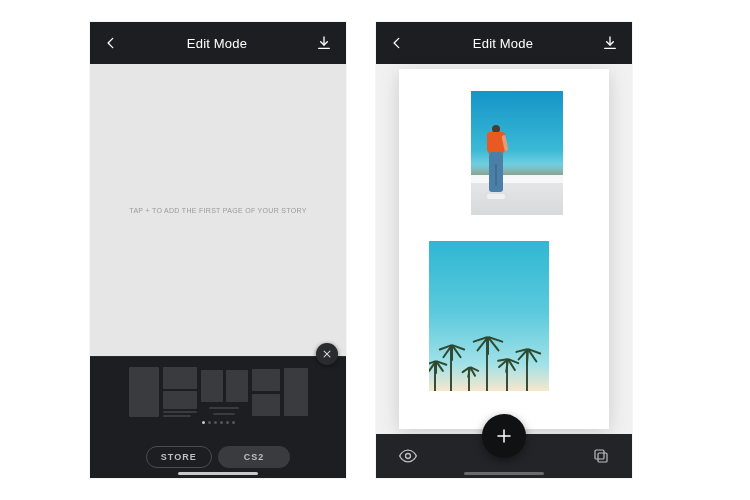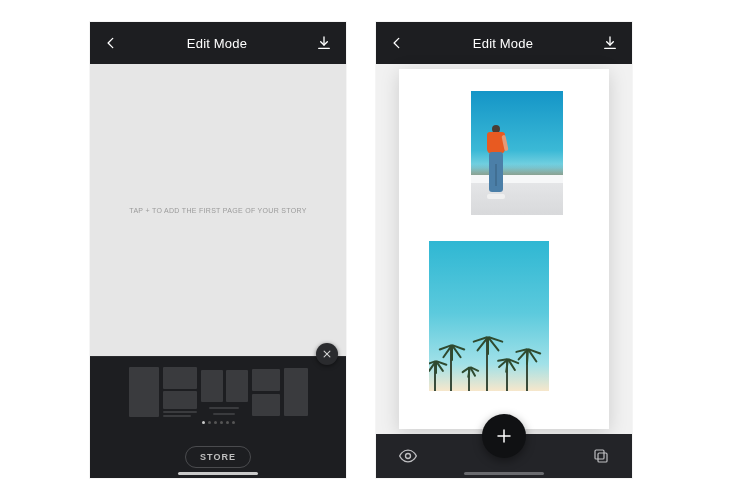--- a/index.html
+++ b/index.html
@@ -297,20 +297,21 @@
           <div class="dot"></div>
           <div class="dot"></div>
           <div class="dot"></div>
           <div class="dot"></div>
           <div class="dot"></div>
       </div>
     </div>
 
     <div class="tabs">
       <div class="pill store">STORE</div>
+      <div class="pill inactive">CS2</div>
       <div class="home-ind"></div>
     </div>
   </div>
 
   <div class="phone">
 
     <div class="header">
       <span class="hicon">
         <svg width="14" height="14" viewBox="0 0 24 24" fill="none" stroke-width="2.2" stroke-linecap="round" stroke-linejoin="round">
             <polyline points="15 4 7 12 15 20"></polyline>

